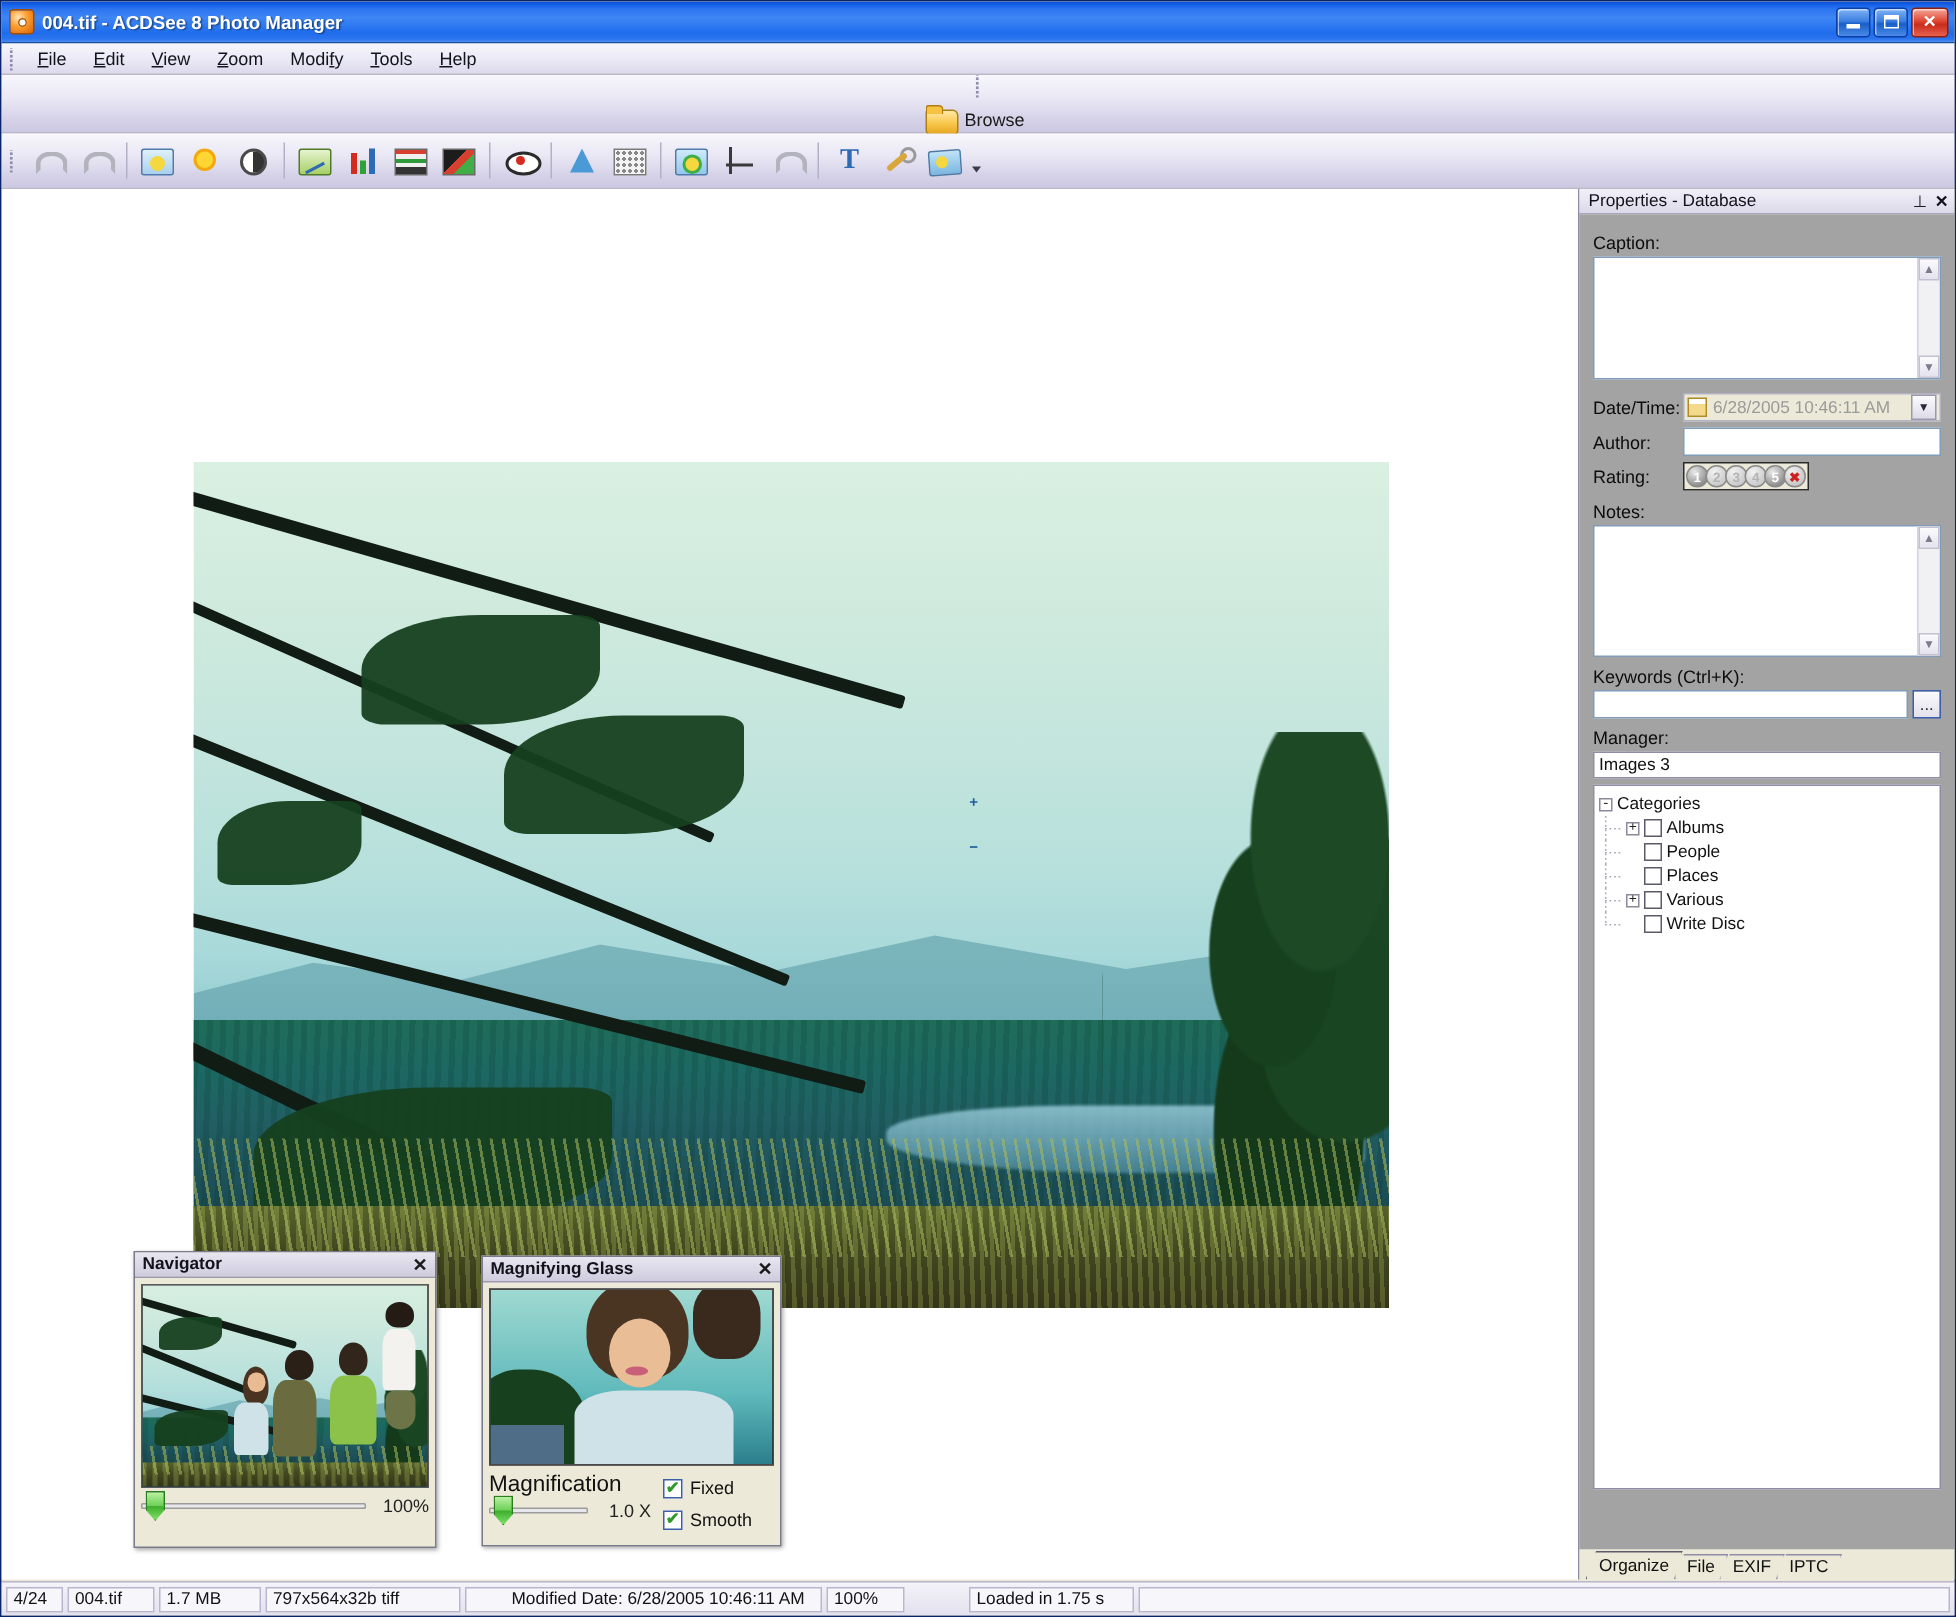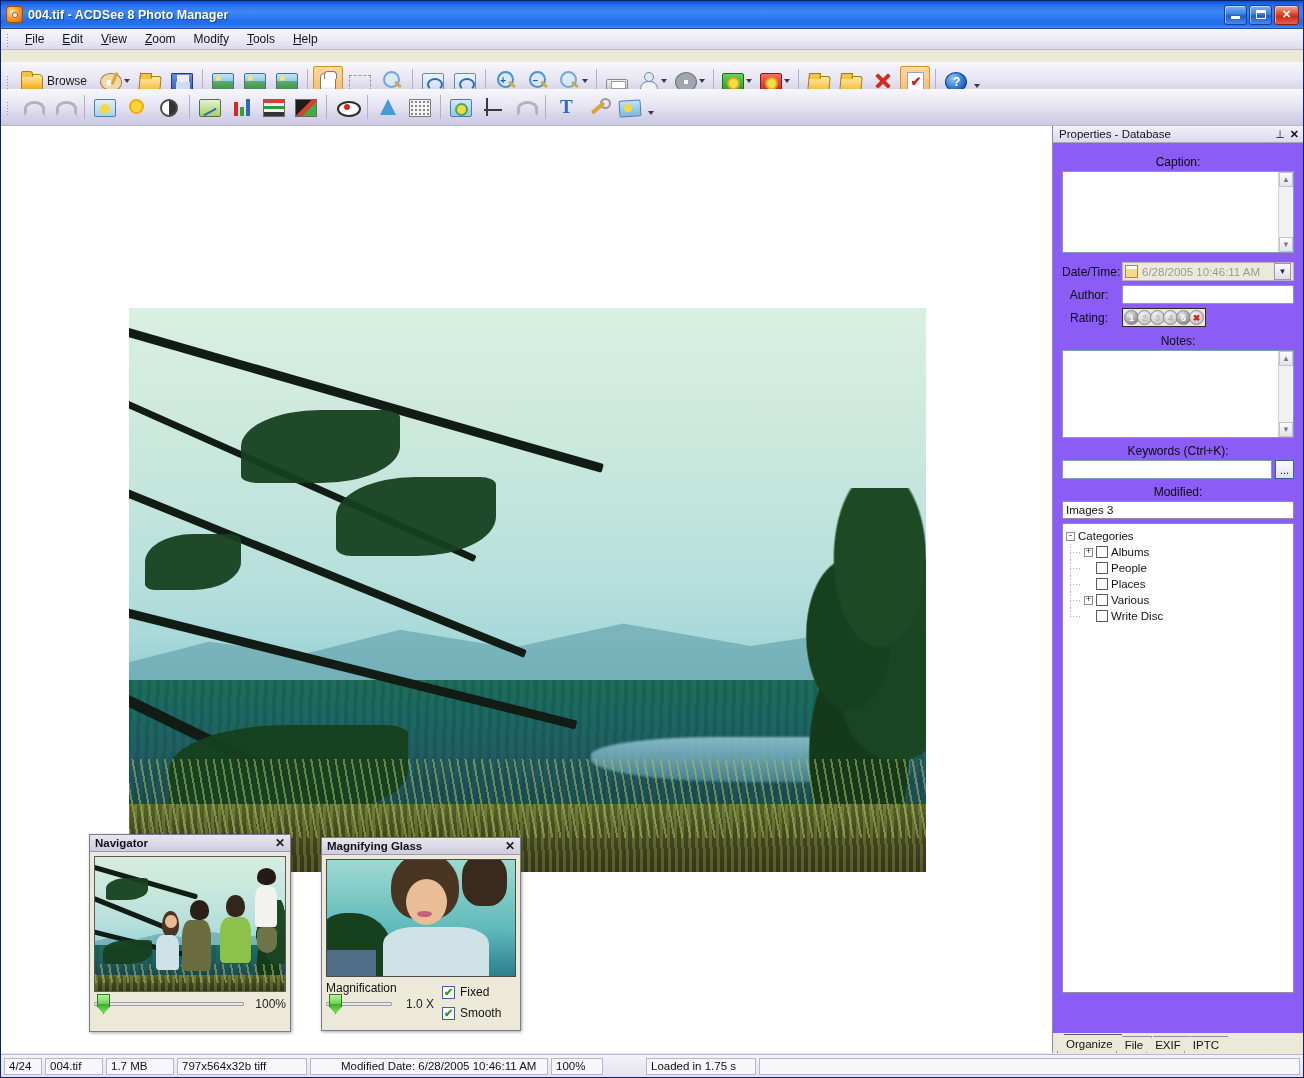--- a/index.html
+++ b/index.html
@@ -82,21 +82,21 @@
   }
   .menu-item u { text-decoration: underline; }
 
   
   .toolbar {
     position: absolute; left: 0; right: 0;
     background: linear-gradient(to bottom, #f7f7fc 0%, #e9e7f4 42%, #d5d2e8 78%, #cbc8e2 100%);
     display: flex; align-items: center;
     border-bottom: 1px solid #b9b6cd;
   }
-  #toolbar1 { top: 61px; height: 39px; }
+  #toolbar1 { top: 49px; height: 39px; flex-direction: column; }
   #toolbar2 { top: 88px; height: 37px; }
   .tbtn {
     height: 30px; min-width: 30px;
     display: flex; align-items: center; justify-content: center;
     border: 1px solid transparent; border-radius: 2px;
     margin: 0 1px; padding: 0 2px; position: relative; flex: none;
   }
   .tbtn.active {
     background: linear-gradient(to bottom,#ffd9a0,#f7b865);
     border: 1px solid #d98f2a;
@@ -357,22 +357,22 @@
   }
   #props .p-title {
     height:17px; display:flex; align-items:center; padding:0 4px 0 6px;
     background:linear-gradient(to bottom,#f2f1f8,#dcd9ea);
     border-bottom:1px solid #a9a6bc;
     font-size:11.5px; color:#12121a;
   }
   #props .p-title .ctl { margin-left:auto; display:flex; gap:5px; align-items:center; }
   .pinicon { font-size:11px; color:#1a1a1a; transform: rotate(0deg); }
   .p-inner {
-    flex:1; padding:6px 8px 0 8px; background:#8b5cf6; overflow:hidden;
-    border:1px solid transparent; border-top:none;text-align:center;
+    flex:1; padding:6px 8px 0 8px; background:#a3a3a3; overflow:hidden;
+    border:1px solid transparent; border-top:none;
   }
   .p-lbl { font-size:12px; color:#0c0c0c; margin:6px 0 2px; }
   .ta {
     width:100%; background:#fff; border:1px solid #7f9db9;
     position:relative; display:flex;
   }
   .ta .ta-field { flex:1; }
   .vscroll {
     width:15px; background:#f1f1f4; border-left:1px solid #d4d2dd;
     display:flex; flex-direction:column; justify-content:space-between;
@@ -781,21 +781,21 @@
         <div style="position:absolute;left:-6%;top:46%;width:40%;height:60%;background:#17401f;border-radius:40% 50% 10% 10%;"></div>
         <div class="hair" style="left:34%;top:-6%;width:36%;height:58%;background:#4a3522;"></div>
         <div class="head" style="left:42%;top:16%;width:22%;height:40%;background:#e9bd96;"></div>
         <div style="position:absolute;left:48%;top:44%;width:8%;height:5%;background:#c9607a;border-radius:50%;"></div>
         <div class="body" style="left:30%;top:58%;width:56%;height:48%;background:#cfe2e8;"></div>
         <div style="position:absolute;left:72%;top:-4%;width:24%;height:44%;background:#3a2a1e;border-radius:40%;"></div>
         <div style="position:absolute;left:0;bottom:0;width:26%;height:22%;background:#4f6d86;"></div>
       </div>
       <div style="display:flex; gap:8px; margin-top:4px;">
         <div style="flex:1;">
-          <div style="font-size:12px;color:#111;">Magnification</div>
+          <div style="font-size:15px;color:#111;">Magnification</div>
           <div class="slider-row" style="margin-top:2px;">
             <div class="slider-track" style="max-width:70px;">
               <div class="slider-thumb"></div>
             </div>
             <div class="pct">1.0 X</div>
           </div>
         </div>
         <div style="width:74px; display:flex; flex-direction:column; gap:7px; padding-top:4px;">
           <div class="chkrow">
             <span class="chk"></span>
@@ -864,21 +864,21 @@
           <div class="sb-arrow">▼</div>
         </div>
       </div>
 
       <div class="p-lbl">Keywords (Ctrl+K):</div>
       <div class="kwrow">
         <div class="inp" style="height:19px;"></div>
         <div class="dotsbtn">...</div>
       </div>
 
-      <div class="p-lbl">Modified:</div>
+      <div class="p-lbl">Manager:</div>
       <div class="orgbox">Images 3</div>
 
       <div class="treebox" style="height:470px;">
         <div class="tnode">
           <span class="pmbox">-</span>
           <span>Categories</span>
         </div>
         <div class="tnode child">
           <span class="tdash"></span>
             <span class="tdash h"></span>

